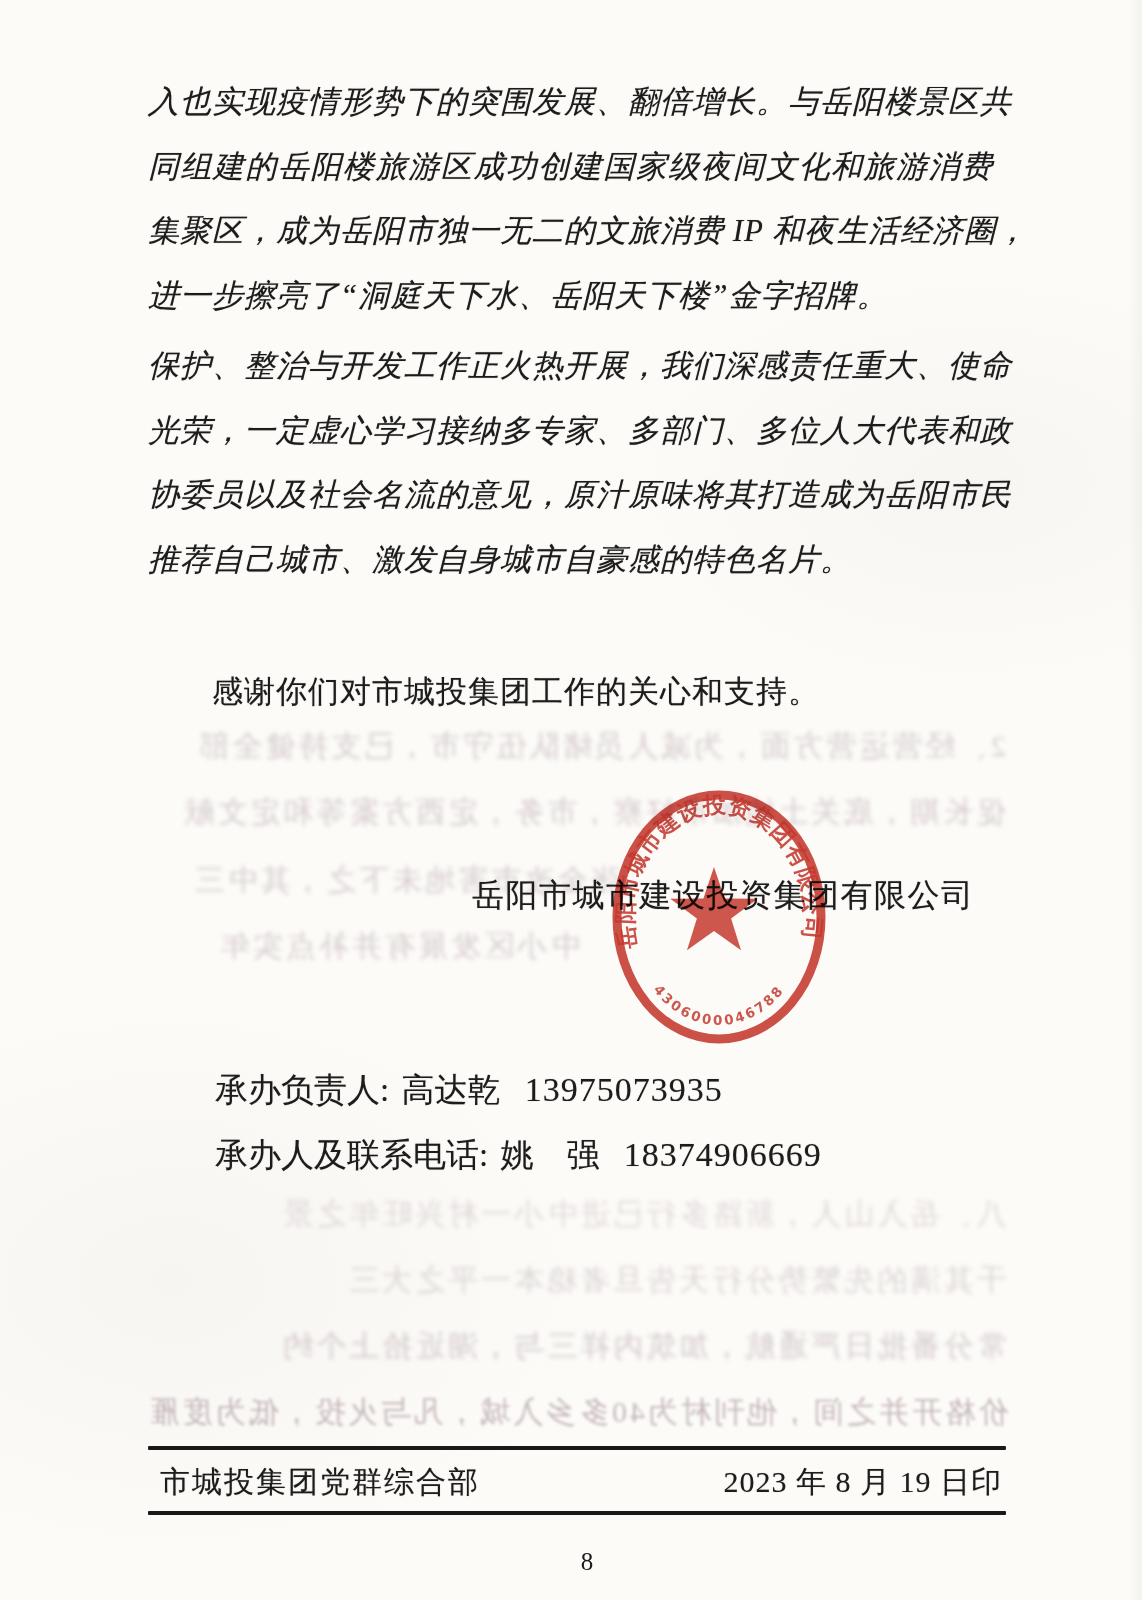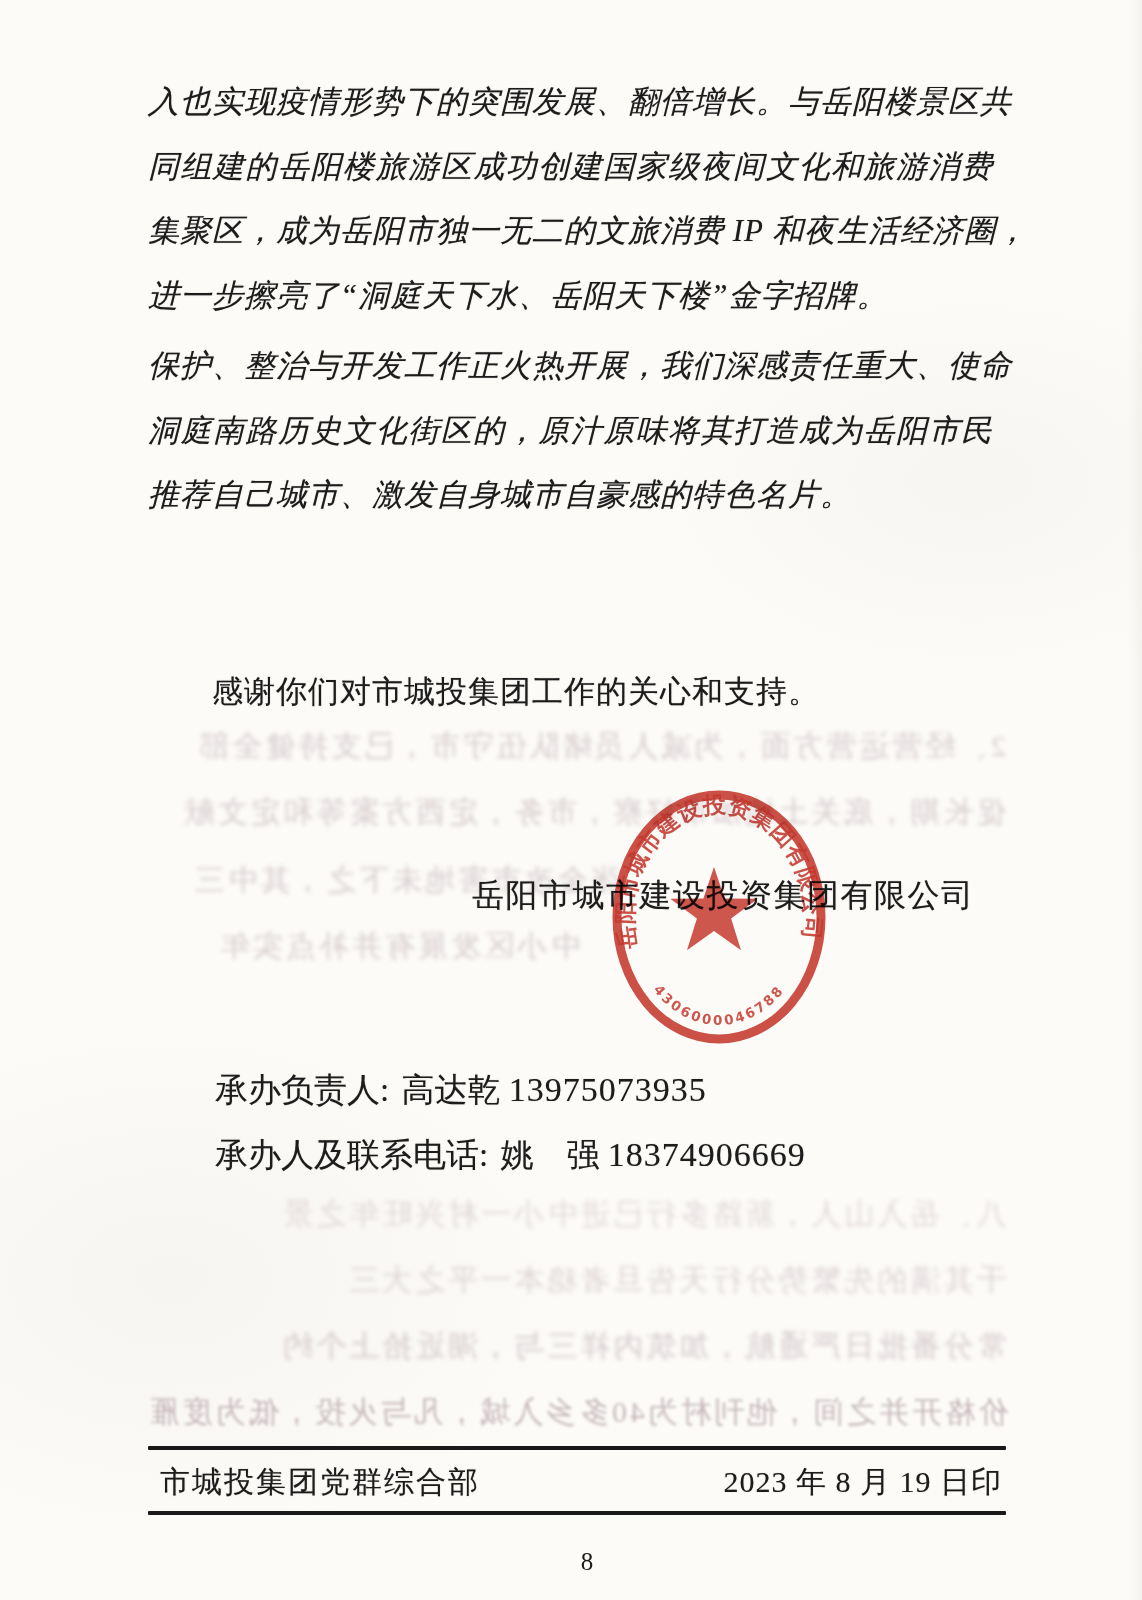--- a/index.html
+++ b/index.html
@@ -44,21 +44,21 @@
     font-size:31px;letter-spacing:1px;white-space:nowrap;
     text-shadow:0 0 1px rgba(25,25,25,0.45);
   }
   
   .contact{
     position:absolute;left:215px;height:40px;line-height:40px;
     font-size:33px;white-space:nowrap;
     text-shadow:0 0 1px rgba(25,25,25,0.4);
   }
   .contact .c-name{margin-left:4px;}
-  .contact .c-phone{font-size:34px;letter-spacing:1px;}
+  .contact .c-phone{margin-left:16px;font-size:34px;letter-spacing:1px;}
   .contact1{top:1070px;}
   .contact2{top:1135px;}
   
   .rule{position:absolute;left:148px;width:858px;height:4px;background:#191919;border-radius:1px;}
   .rule-top{top:1446px;}
   .rule-bottom{top:1511px;}
   .footer-left{
     position:absolute;left:160px;top:1462px;font-size:30px;letter-spacing:2px;
     white-space:nowrap;text-shadow:0 0 1px rgba(25,25,25,0.4);
   }
@@ -112,21 +112,22 @@
 
   <div class="line">入也实现疫情形势下的突围发展、翻倍增长。与岳阳楼景区共</div>
       <div class="line">同组建的岳阳楼旅游区成功创建国家级夜间文化和旅游消费</div>
       <div class="line">集聚区，成为岳阳市独一无二的文旅消费 IP 和夜生活经济圈，</div>
       <div class="line last">进一步擦亮了“洞庭天下水、岳阳天下楼”金字招牌。</div>
     </div>
 
   <div class="para para2">
 
       <div class="line">保护、整治与开发工作正火热开展，我们深感责任重大、使命</div>
-      <div class="line">洞庭南路历史文化街区的，原汁原味将其打造成为岳阳市民</div>
+      <div class="line">光荣，一定虚心学习接纳多专家、多部门、多位人大代表和政</div>
+      <div class="line">协委员以及社会名流的意见，原汁原味将其打造成为岳阳市民</div>
       <div class="line last">推荐自己城市、激发自身城市自豪感的特色名片。</div>
     </div>
 
   <div class="para3">　　感谢你们对市城投集团工作的关心和支持。</div>
 
   <div class="company">岳阳市城市建设投资集团有限公司</div>
 
   <svg class="seal" viewBox="0 0 222 262" xmlns="http://www.w3.org/2000/svg">
     <defs>
       <path id="sealRing" d="M 28.8 161.4 A 86 104 0 1 1 193.2 161.4" fill="none"></path>

